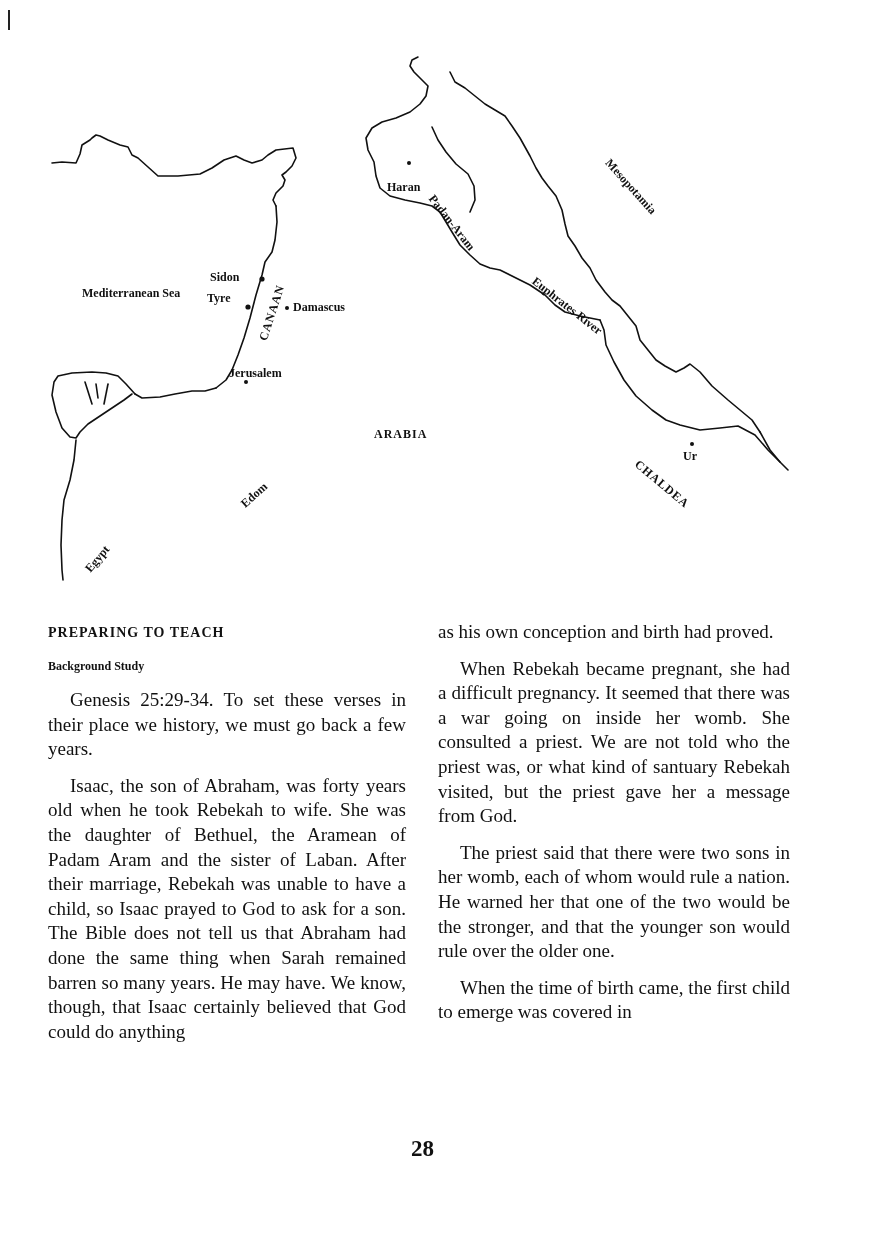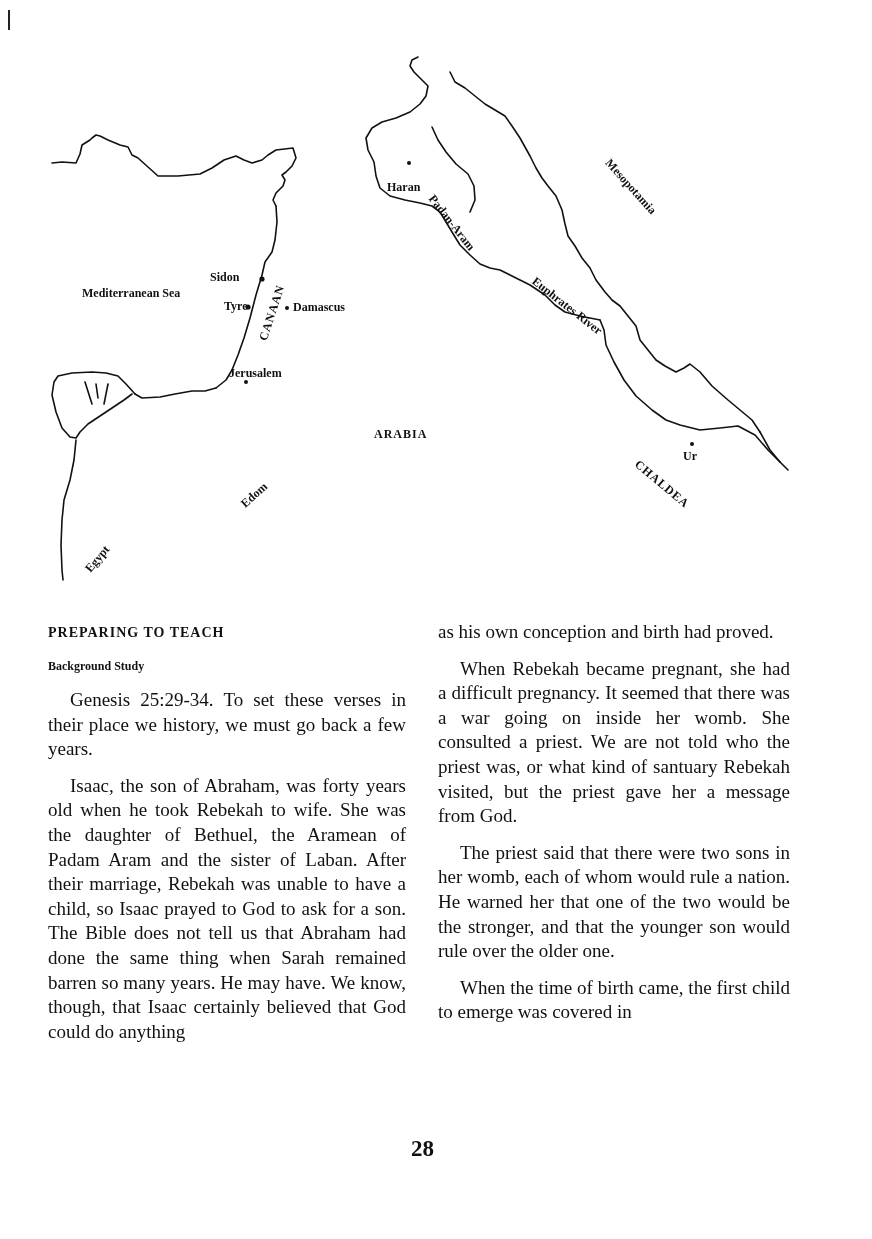--- a/index.html
+++ b/index.html
@@ -121,21 +121,21 @@
     <circle cx="262" cy="279" r="2.6" fill="#111"></circle>
     <circle cx="248" cy="307" r="2.6" fill="#111"></circle>
     <circle cx="287" cy="308" r="2" fill="#111"></circle>
     <circle cx="246" cy="382" r="2" fill="#111"></circle>
     <circle cx="409" cy="163" r="2" fill="#111"></circle>
     <circle cx="692" cy="444" r="2" fill="#111"></circle>
   </svg>
 
   <span class="lbl small" style="left:82px;top:242px;margin-top:44px;">Mediterranean Sea</span>
   <span class="lbl small" style="left:210px;top:270px;">Sidon</span>
-  <span class="lbl small" style="left:207px;top:299px;margin-left:17px;">Tyre</span>
+  <span class="lbl small" style="left:207px;top:291px;">Tyre</span>
   <span class="lbl small caps" style="left:256px;top:338px;transform:rotate(-72deg);font-size:12px;">CANAAN</span>
   <span class="lbl small" style="left:293px;top:300px;">Damascus</span>
   <span class="lbl small" style="left:229px;top:366px;">Jerusalem</span>
   <span class="lbl small caps" style="left:374px;top:427px;">ARABIA</span>
   <span class="lbl small" style="left:238px;top:500px;transform:rotate(-42deg);">Edom</span>
   <span class="lbl small" style="left:82px;top:566px;transform:rotate(-50deg);">Egypt</span>
   <span class="lbl small" style="left:387px;top:180px;">Haran</span>
   <span class="lbl small" style="left:437px;top:192px;transform:rotate(52deg);">Padan-Aram</span>
   <span class="lbl small" style="left:538px;top:274px;transform:rotate(38deg);">Euphrates River</span>
   <span class="lbl small" style="left:613px;top:156px;transform:rotate(48deg);">Mesopotamia</span>

